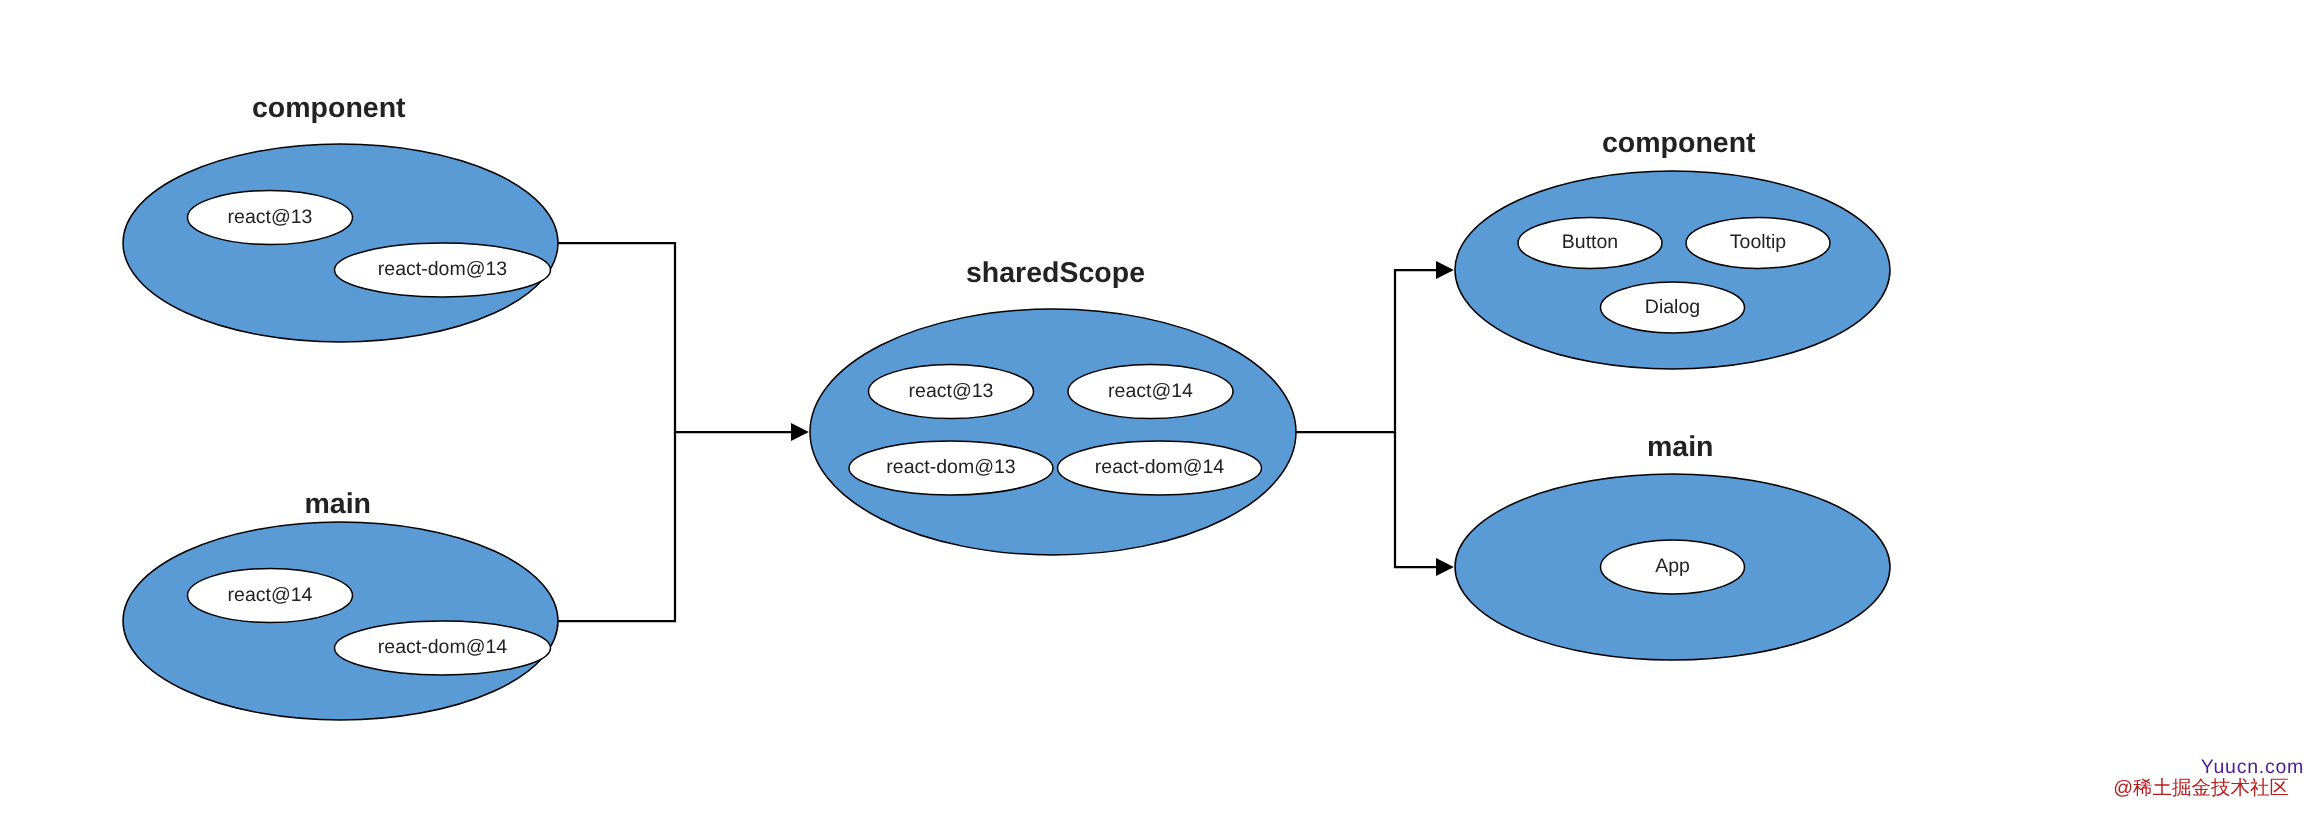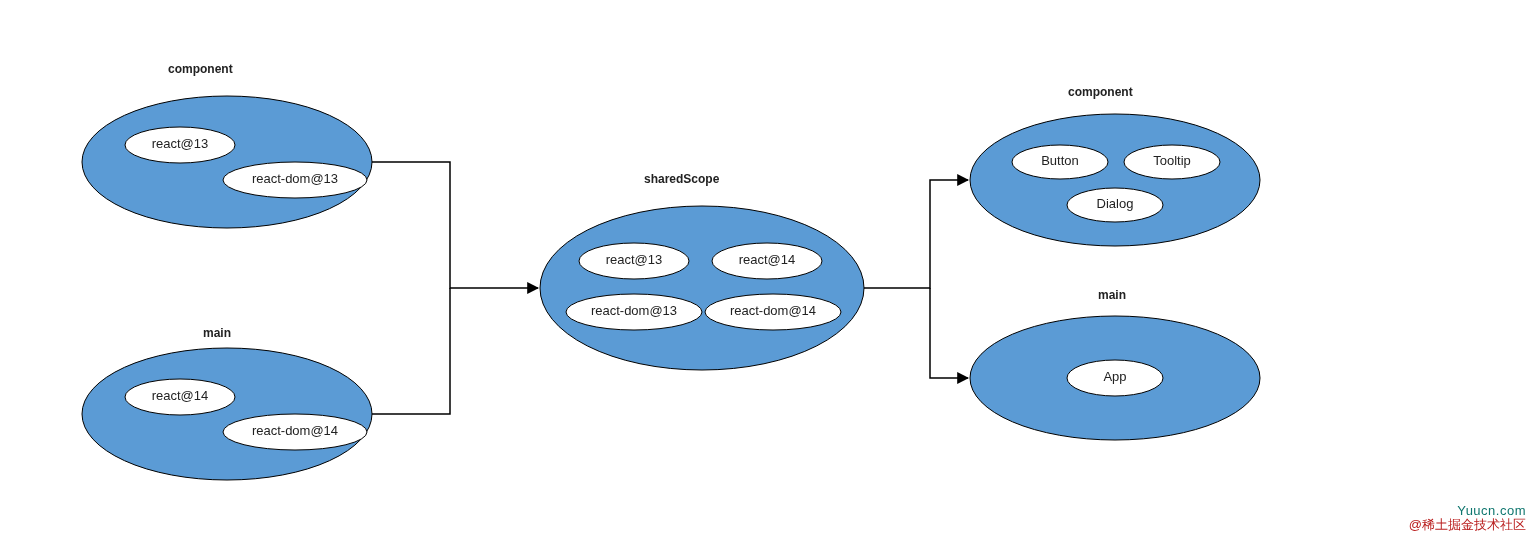--- a/index.html
+++ b/index.html
@@ -12,27 +12,27 @@
     position: relative;
     overflow: hidden;
   }
   .label {
     position: absolute;
     font-weight: 700;
     color: #222;
     white-space: nowrap;
   }
   .title {
-    font-size: 12px;
+    font-size: 19px;
   }
   .watermark1 {
     position: absolute;
-    right: 14px;
+    right: 4px;
     bottom: 28px;
-    color: #0f766e;
+    color: #4c1d95;
     font-size: 13px;
     letter-spacing: 0.5px;
   }
   .watermark2 {
     position: absolute;
     right: 14px;
     bottom: 12px;
     color: #b91c1c;
     font-size: 13px;
   }

